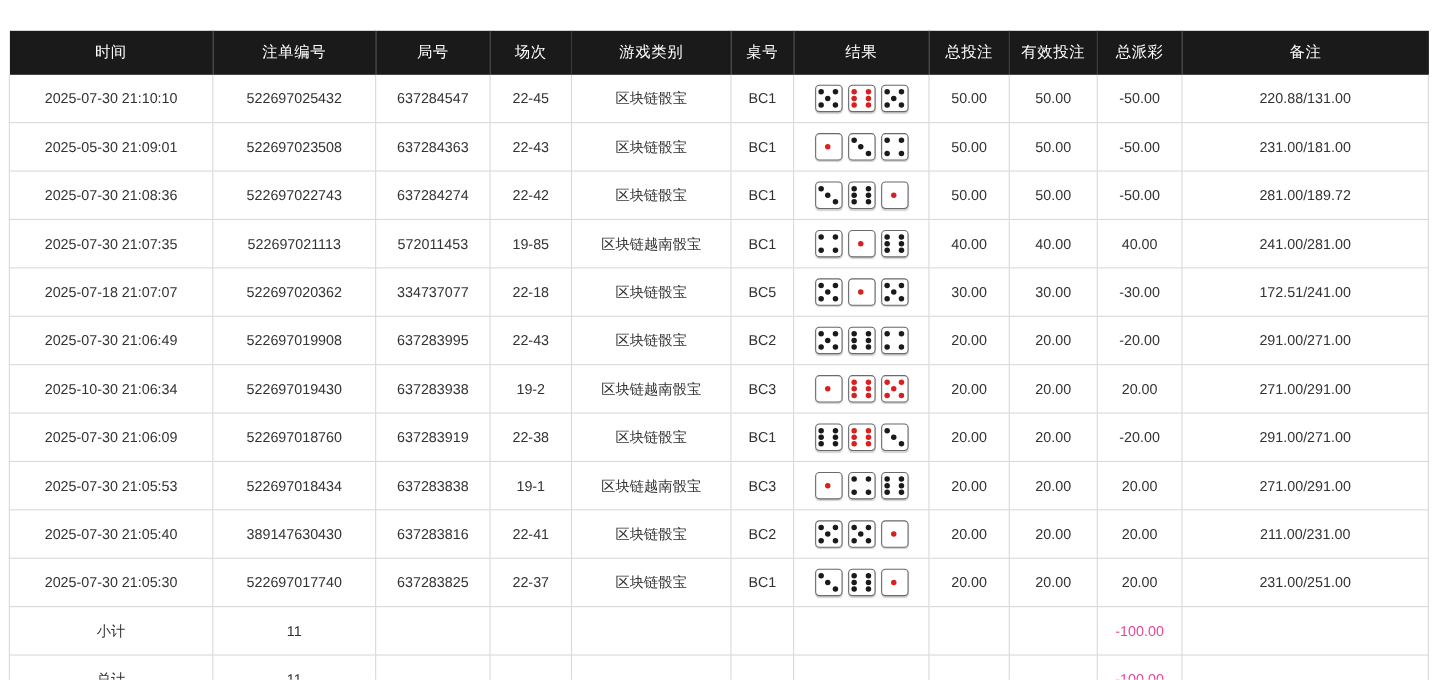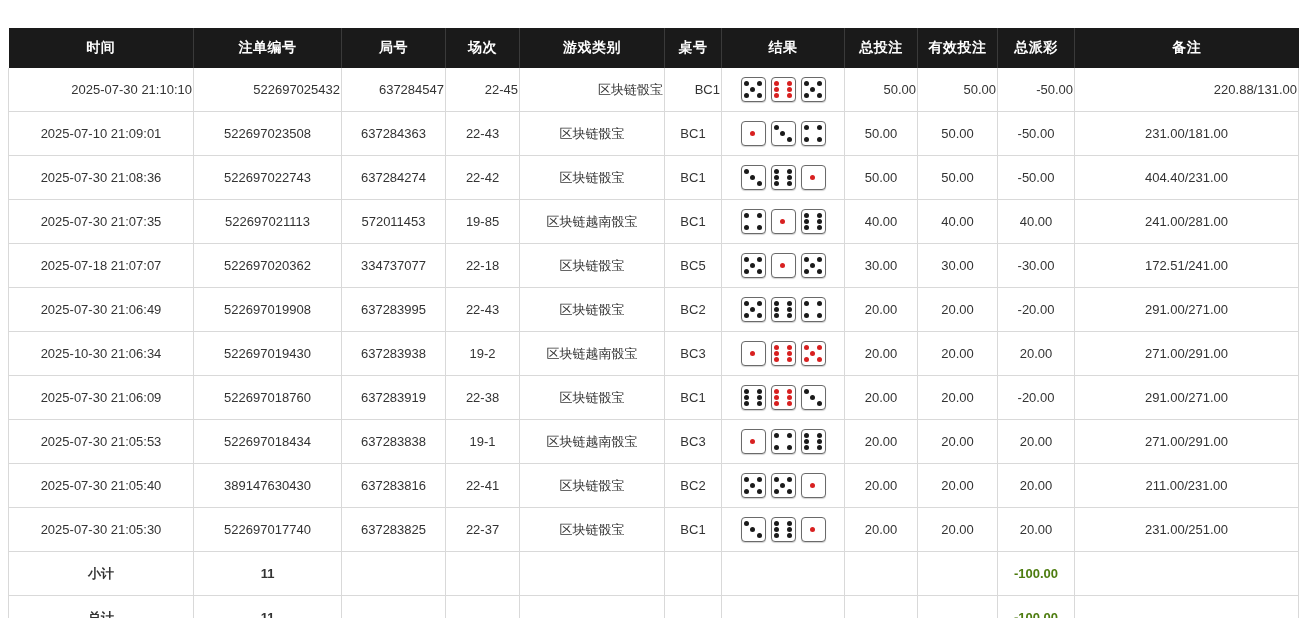--- a/index.html
+++ b/index.html
@@ -20,42 +20,42 @@
   }
   table.bet-table {
     border-collapse: collapse;
     width: 1290px;
     table-layout: fixed;
     font-size: 13px;
   }
   table.bet-table thead th {
     background: #1a1a1a;
     color: #ffffff;
-    font-weight: bold;
+    font-weight: normal;
     font-size: 14px;
     height: 38px;
     border-right: 1px solid #3a3a3a;
     text-align: center;
     letter-spacing: 0.5px;
   }
   table.bet-table thead th:last-child { border-right: none; }
   table.bet-table tbody td {
     height: 41px;
     border-bottom: 1px solid #d9d9d9;
     border-right: 1px solid #d9d9d9;
     text-align: center;
     vertical-align: middle;
     background: #ffffff;
     font-size: 13px;
     color: #333;
     white-space: nowrap;
     overflow: hidden;
   }
   table.bet-table tbody td:first-child { border-left: 1px solid #d9d9d9; }
-  table.bet-table tbody tr:first-child td { border-top: none; text-align: right; }
+  table.bet-table tbody tr:first-child td { border-top: none; }
   .col-time      { width: 185px; }
   .col-orderno   { width: 148px; }
   .col-roundno   { width: 104px; }
   .col-session   { width: 74px; }
   .col-gametype  { width: 145px; }
   .col-table     { width: 57px; }
   .col-result    { width: 123px; }
   .col-totalbet  { width: 73px; }
   .col-validbet  { width: 80px; }
   .col-payout    { width: 77px; }
@@ -98,27 +98,27 @@
   .p-tr { grid-area: 1 / 3; }
   .p-ml { grid-area: 2 / 1; }
   .p-mc { grid-area: 2 / 2; }
   .p-mr { grid-area: 2 / 3; }
   .p-bl { grid-area: 3 / 1; }
   .p-br { grid-area: 3 / 3; }
 
   tr.summary-row td {
     background: #a8a8a8;
     color: #ffffff;
-    font-weight: bold;
+    font-weight: normal;
     height: 38px;
     border-bottom: 1px solid #9a9a9a;
     border-right: 1px solid #9a9a9a;
   }
   tr.summary-row td.sum-amount { color: #ffffff; }
-  tr.summary-row td.sum-neg { color: #4d7c0f; }
+  tr.summary-row td.sum-neg { color: #ec4899; }
 </style>
 </head>
 <body>
 
 <div id="wrap">
   <table class="bet-table">
     <colgroup>
       <col class="col-time">
       <col class="col-orderno">
       <col class="col-roundno">
@@ -179,21 +179,21 @@
                 <span class="pip p-br"></span>
               </span>
             </span>
           </td>
           <td class="amount-blue">50.00</td>
           <td class="amount-plain">50.00</td>
           <td class="amount-neg">-50.00</td>
           <td>220.88/131.00</td>
         </tr>
         <tr>
-          <td>2025-07-10 21:09:01</td>
+          <td>2025-05-30 21:09:01</td>
           <td>522697023508</td>
           <td>637284363</td>
           <td>22-43</td>
           <td>区块链骰宝</td>
           <td>BC1</td>
           <td>
             <span class="dice-wrap">
               <span class="die">
                 <span class="pip p-mc red"></span>
               </span>
@@ -238,21 +238,21 @@
                 <span class="pip p-br"></span>
               </span>
               <span class="die">
                 <span class="pip p-mc red"></span>
               </span>
             </span>
           </td>
           <td class="amount-blue">50.00</td>
           <td class="amount-plain">50.00</td>
           <td class="amount-neg">-50.00</td>
-          <td>404.40/231.00</td>
+          <td>281.00/189.72</td>
         </tr>
         <tr>
           <td>2025-07-30 21:07:35</td>
           <td>522697021113</td>
           <td>572011453</td>
           <td>19-85</td>
           <td>区块链越南骰宝</td>
           <td>BC1</td>
           <td>
             <span class="dice-wrap">

